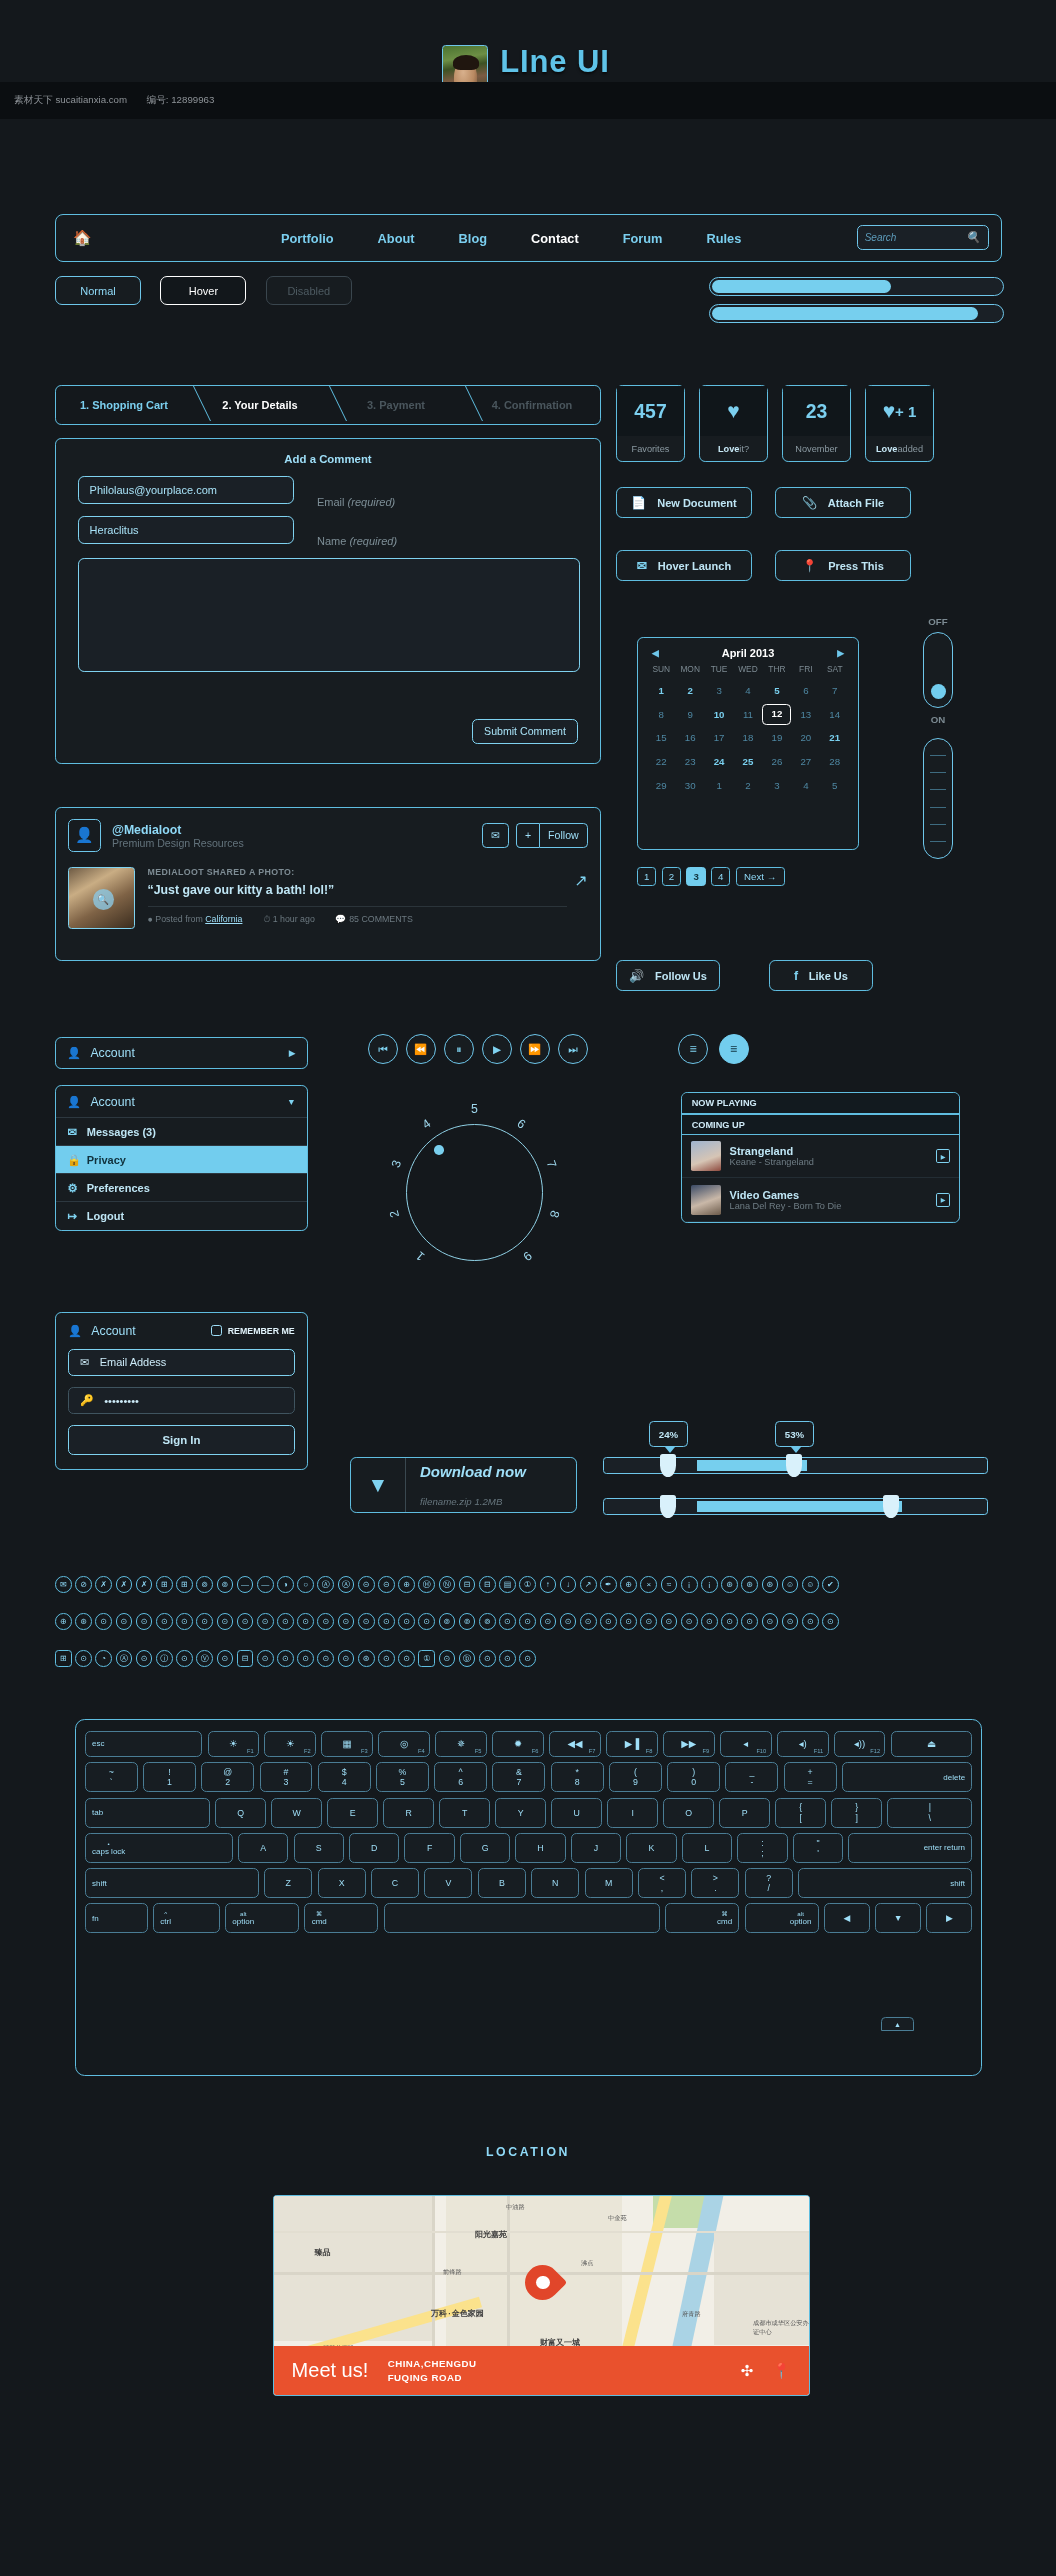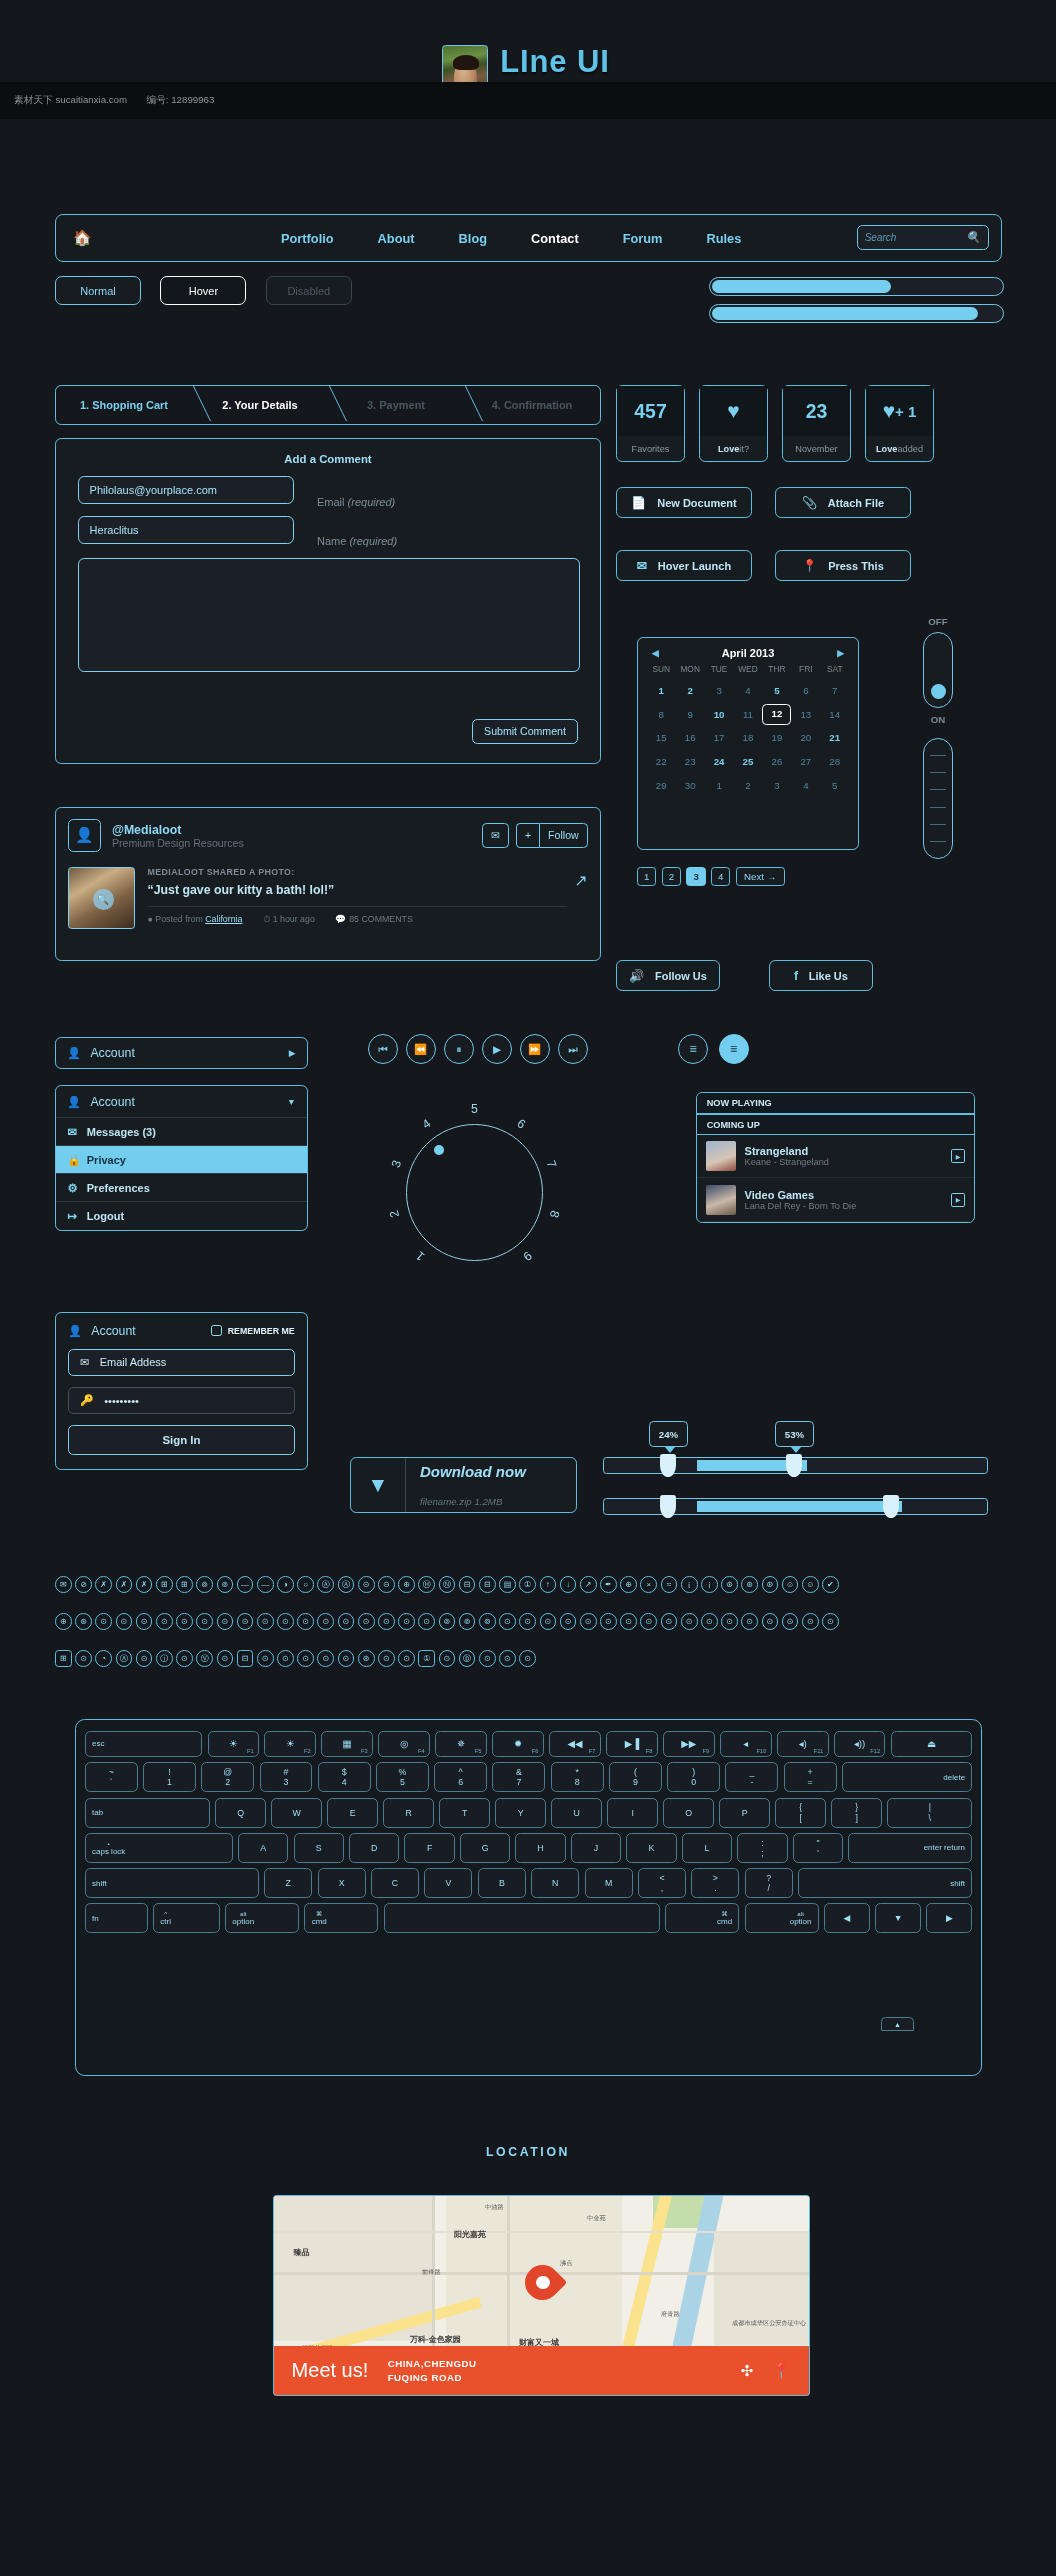--- a/index.html
+++ b/index.html
@@ -210,21 +210,21 @@
 
   
   .knob{ position:absolute; left:387px; top:1105px; width:176px; height:176px;}
   .knob-c{ position:absolute; left:19.4px; top:19.4px; width:137px; height:137px;
            border:1.3px solid #8fd0e5; border-radius:50%;}
   .knob-dot{ position:absolute; left:47px; top:40px; width:9.7px; height:9.7px; border-radius:50%; background:#79cfee;}
   .knob-n{ position:absolute; font-size:12.3px; color:#9fd8ee;}
 
   
   .plist{ position:absolute; left:681px; top:1092px; width:279px;
-          border:0.9px solid #5fbde0; border-radius:6.2px; background:#171c20; overflow:hidden;margin-left:15px;}
+          border:0.9px solid #5fbde0; border-radius:6.2px; background:#171c20; overflow:hidden;}
   .pl-hd{ height:21px; display:flex; align-items:center; padding-left:9.7px; font-size:9.2px;
           font-weight:bold; color:#cfeaf7; background:#121a1f; border-bottom:0.9px solid #5fbde0;}
   .pl-it{ display:flex; align-items:center; padding:6.2px 8.8px; border-bottom:0.9px solid #232d34; gap:8.8px;}
   .pl-it.now{ background:#72cdee;}
   .pl-th{ width:30px; height:30px; border-radius:1.8px; flex:none;}
   .pl-tx{ flex:1;}
   .pl-tx b{ display:block; font-size:11px; color:#bfe6f5;}
   .pl-tx span{ display:block; font-size:9.2px; color:#6f7d85;}
   .pl-it.now .pl-tx b{ color:#0f2d38;}
   .pl-it.now .pl-tx span{ color:#1b4a59;}
@@ -277,21 +277,21 @@
   .loc-title{ position:absolute; left:0; top:2145px; width:1056px; text-align:center;
               font-size:12.3px; letter-spacing:2.6px; color:#8fd9f7; font-weight:bold;}
   .mapbox{ position:absolute; left:273px; top:2195px; width:537px; height:201px;
            border:0.9px solid #5fbde0; border-radius:3.5px; overflow:hidden; background:#efece4;}
   .mapimg{ position:absolute; inset:0; background:#f2efe7;}
   .road{ position:absolute; background:#fff; }
   .road.yellow{ background:#fbe28c; }
   .blk{ position:absolute; background:#e6e2d6;}
   .water{ position:absolute; background:#aad3e5;}
   .green{ position:absolute; background:#c5ddaa;}
-  .cnlbl{ position:absolute; font-size:8px; color:#3c3c3c; font-family:Liberation Sans, sans-serif; font-weight:bold;}
+  .cnlbl{ position:absolute; font-size:8px; color:#3c3c3c; font-family:Liberation Mono, monospace; font-weight:bold;margin-left:21px;}
   .cnlbl.sm{ font-size:6.2px; font-weight:normal; color:#555;}
   .pin{ position:absolute; left:251px; top:69px; width:35px; height:46px;}
   .pin-b{ position:absolute; width:35px; height:35px; border-radius:50% 50% 50% 50%;
           background:#e1462a; transform:rotate(-45deg); border-bottom-right-radius:3.5px;}
   .pin-h{ position:absolute; left:11.4px; top:10.6px; width:13.2px; height:13.2px; border-radius:50%; background:#fff;}
   .mbar{ position:absolute; left:0; bottom:0; width:100%; height:49px; background:#e9512d;
          display:flex; align-items:center; padding:0 17.6px; color:#fff;}
   .mbar .m1{ font-size:20px; }
   .mbar .m2{ font-size:9.7px; font-weight:bold; line-height:1.35; margin-left:19.4px; letter-spacing:0.5px;}
   .mbar .mi{ margin-left:auto; display:flex; gap:19.4px; font-size:15px;}
@@ -1044,21 +1044,21 @@
       <div class="blk" style="left:440px; top:35px; width:97px; height:114px;"></div>
       <div class="road yellow" style="left:-17.6px; top:132px; width:229px; height:11.4px; transform:rotate(-16deg);"></div>
       <div class="road yellow" style="left:365px; top:-8.8px; width:12.3px; height:185px; transform:skewX(-14deg);"></div>
       <div class="road" style="left:0; top:76px; width:537px; height:2.6px; background:#d9d5c8;"></div>
       <div class="road" style="left:158px; top:0; width:2.6px; height:154px; background:#d9d5c8;"></div>
       <div class="road" style="left:233px; top:0; width:2.6px; height:154px; background:#d9d5c8;"></div>
       <div class="road" style="left:0; top:35px; width:537px; height:1.8px; background:#e2ded1;"></div>
       <div id="maplabels">
           <div class="cnlbl" style="left: 19.4px; top: 51px;">臻品</div>
           <div class="cnlbl" style="left: 180px; top: 33px;">阳光嘉苑</div>
-          <div class="cnlbl" style="left: 136px; top: 138px;">万科·金色家园</div>
+          <div class="cnlbl" style="left: 136px; top: 112px;">万科·金色家园</div>
           <div class="cnlbl" style="left: 245px; top: 141px;">财富又一城</div>
           <div class="cnlbl sm" style="left: 286px; top: 63px;">沸点</div>
           <div class="cnlbl sm" style="left: 313px; top: 17.6px;">中金苑</div>
           <div class="cnlbl sm" style="left: 113px; top: 158px;">马鞍北路</div>
           <div class="cnlbl sm" style="left: 22px; top: 148px;">一环路北四段</div>
           <div class="cnlbl sm" style="left: 148px; top: 72px;">前锋路</div>
           <div class="cnlbl sm" style="left: 211px; top: 7px;">中油路</div>
           <div class="cnlbl sm" style="left: 380px; top: 151px;">圣灯公寓</div>
           <div class="cnlbl sm" style="left: 370px; top: 173px;">府青苑</div>
           <div class="cnlbl sm" style="left: 458px; top: 123px;">成都市成华区公安办证中心</div>

